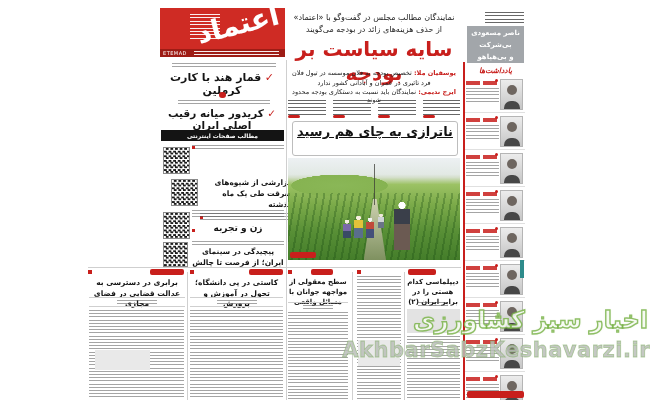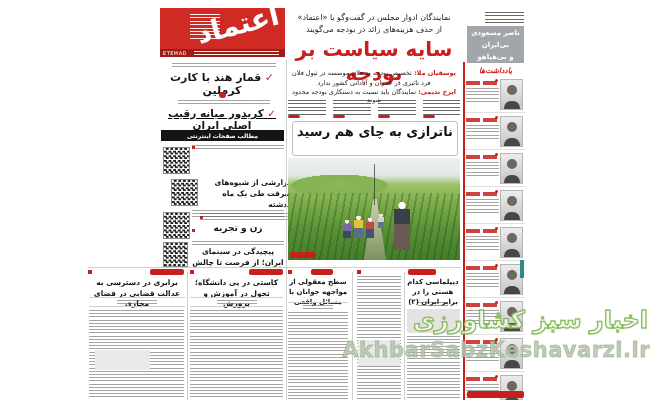--- a/index.html
+++ b/index.html
@@ -51,21 +51,21 @@
   </div>
 </div>
 
 <div class="abs ftl rtl" style="left:172px;top:63px;width:104px;height:5px;"></div>
 <div class="abs rtl" style="left:160px;top:71px;width:124px;height:16px;text-align:center;font-size:11px;">
   <span class="check">✓</span>
   <span class="headline">قمار هند با کارت کرملین</span>
 </div>
 <div class="abs" style="left:219px;top:92px;width:7px;height:6px;background:#c81f1c;border-radius:3px;"></div>
 <div class="abs ftl rtl" style="left:178px;top:100px;width:92px;height:5px;"></div>
-<div class="abs rtl" style="left:160px;top:107px;width:124px;height:16px;text-align:center;font-size:10.5px;text-decoration:underline;">
+<div class="abs rtl" style="left:160px;top:107px;width:124px;height:16px;text-align:center;font-size:10.5px;">
   <span class="check">✓</span>
   <span class="headline">کریدور میانه رقیب اصلی ایران</span>
 </div>
 <div class="abs blackbar rtl" style="left:161px;top:130px;width:123px;height:11px;text-align:center;font-size:6px;line-height:11px;font-weight:bold;">مطالب صفحات اینترنتی</div>
 
 <div class="abs" style="left:161px;top:145px;width:123px;height:30px;">
   <div class="abs qr" style="left:2px;top:2px;width:25px;height:25px;"></div>
   <div class="abs rtl" style="right:0;top:0;width:92px;">
     <div class="ftl" style="height:4px;margin-bottom:2px;"></div>
     <div class="redsq abs" style="left:0;bottom:2px;width:3px;height:3px;"></div>
@@ -88,21 +88,21 @@
   </div>
 </div>
 <div class="abs" style="left:161px;top:241px;width:123px;height:26px;">
   <div class="abs qr" style="left:2px;top:1px;width:23px;height:23px;"></div>
   <div class="abs rtl" style="right:0;top:0;width:92px;">
     <div class="ftl" style="height:4px;margin-bottom:2px;"></div>
     <div class="headline" style="font-size:7.5px;line-height:1.45;text-align:center;">پیچیدگی در سینمای ایران؛ از فرصت تا چالش</div>
   </div>
 </div>
 
-<div class="abs rtl" style="left:288px;top:13px;width:172px;text-align:center;font-size:8px;color:#1d1d1d;">نمایندگان ادوار مجلس در گفت‌وگو با «اعتماد»</div>
+<div class="abs rtl" style="left:288px;top:13px;width:172px;text-align:center;font-size:8px;color:#1d1d1d;">نمایندگان مطالب مجلس در گفت‌وگو با «اعتماد»</div>
 <div class="abs rtl" style="left:288px;top:25px;width:172px;text-align:center;font-size:8px;color:#1d1d1d;">از حذف هزینه‌های زائد در بودجه می‌گویند</div>
 <div class="abs rtl" style="left:286px;top:37px;width:176px;text-align:center;font-size:20px;font-weight:bold;color:#c81f1c;">سایه سیاست بر بودجه</div>
 <div class="abs rtl" style="left:288px;top:68px;width:172px;text-align:center;font-size:6.5px;line-height:1.55;color:#222;">
   <span style="color:#c81f1c;font-weight:bold;">یوسفیان ملا:</span>
   <span>تخصیص بودجه به فلان موسسه در تیول فلان فرد تاثیری در عمران و آبادانی کشور ندارد</span>
 </div>
 <div class="abs rtl" style="left:288px;top:88px;width:172px;text-align:center;font-size:6.5px;color:#222;">
   <span style="color:#c81f1c;font-weight:bold;">ایرج ندیمی:</span>
   <span>نمایندگان باید نسبت به دستکاری بودجه محدود شوند</span>
 </div>
@@ -110,21 +110,21 @@
 <div class="abs ft" style="left:288px;top:100px;width:38px;height:16px;"></div>
 <div class="abs ft" style="left:333px;top:100px;width:38px;height:16px;"></div>
 <div class="abs ft" style="left:378px;top:100px;width:38px;height:16px;"></div>
 <div class="abs ft" style="left:423px;top:100px;width:37px;height:16px;"></div>
 <div class="abs chip" style="left:288px;top:115px;width:12px;height:3px;"></div>
 <div class="abs chip" style="left:333px;top:115px;width:12px;height:3px;"></div>
 <div class="abs chip" style="left:378px;top:115px;width:12px;height:3px;"></div>
 <div class="abs chip" style="left:423px;top:115px;width:12px;height:3px;"></div>
 
 <div class="abs rtl" style="left:292px;top:121px;width:164px;height:33px;border:1px solid #bdbdbd;border-radius:3px;">
-  <div class="headline" style="text-align:center;font-size:13px;margin-top:2px;">ناترازی به چای هم رسید</div>
+  <div class="headline" style="text-align:center;font-size:13px;margin-top:2px;text-decoration:underline;">ناترازی به چای هم رسید</div>
 </div>
 <div class="abs photo" style="left:288px;top:158px;width:172px;height:102px;">
   <div class="hill"></div>
   <div class="rows"></div>
   <div class="path"></div>
   <div class="pole"></div>
 
   <div class="person" style="left:55px;top:62px;width:8px;height:18px;
        background:radial-gradient(circle at 50% 8%,#f3ede0 0 2px,transparent 2.4px),linear-gradient(to bottom,transparent 0 4px,#7a6aa8 4px 60%,#394a66 60%);"></div>
   <div class="person" style="left:66px;top:58px;width:9px;height:22px;
@@ -175,21 +175,21 @@
 <div class="abs chip ftw" style="left:408px;top:269px;width:28px;height:6px;"></div>
 <div class="abs rtl headline" style="left:406px;top:278px;width:54px;text-align:center;font-size:7px;line-height:1.4;">دیپلماسی کدام هستی را در برابر ایران (۲)</div>
 <div class="abs ftl" style="left:418px;top:302px;width:30px;height:4px;"></div>
 <div class="abs" style="left:407px;top:309px;width:53px;height:24px;background:#e3e3e3;"></div>
 <div class="abs ftl" style="left:407px;top:336px;width:53px;height:64px;"></div>
 
 <div class="abs" style="left:463px;top:62px;width:2px;height:338px;background:#c81f1c;"></div>
 <div class="abs ft" style="left:485px;top:12px;width:39px;height:11px;"></div>
 <div class="abs rtl" style="left:467px;top:26px;width:57px;height:37px;background:#a2a6aa;color:#fff;text-align:center;font-weight:bold;font-size:7px;line-height:12px;padding-top:1px;box-sizing:border-box;">
   <div>ناصر مسعودی</div>
-  <div>بی‌ایران</div>
+  <div>بی‌شرکت</div>
   <div>و بی‌هیاهو</div>
 </div>
 <div class="abs rtl" style="left:467px;top:66px;width:57px;text-align:center;font-size:7.5px;font-weight:bold;color:#c81f1c;font-style:italic;">یادداشت‌ها</div>
 <div class="abs" style="left:465px;top:76px;width:60px;height:324px;">
     <div class="note-entry">
       <div class="ndot"></div>
       <div class="nt">
         <div class="nname"></div>
         <div class="ftl" style="height:16px;"></div>
       </div>

